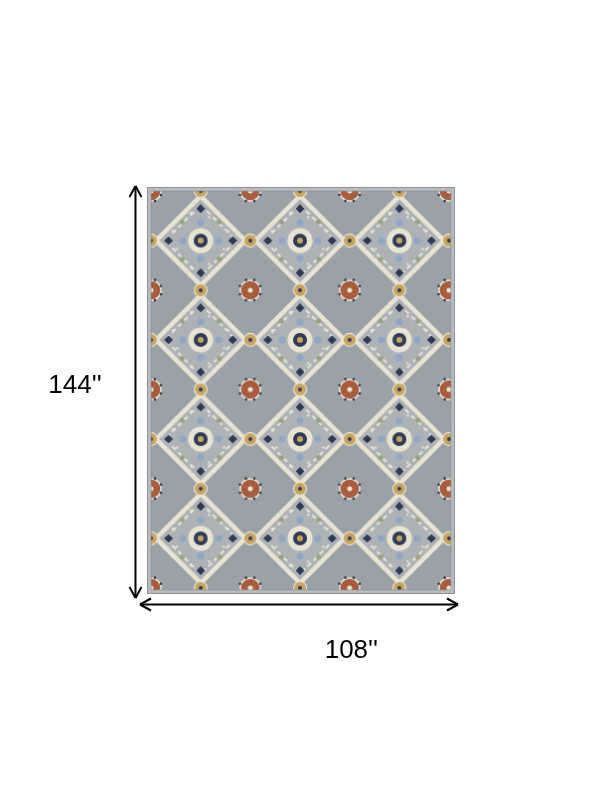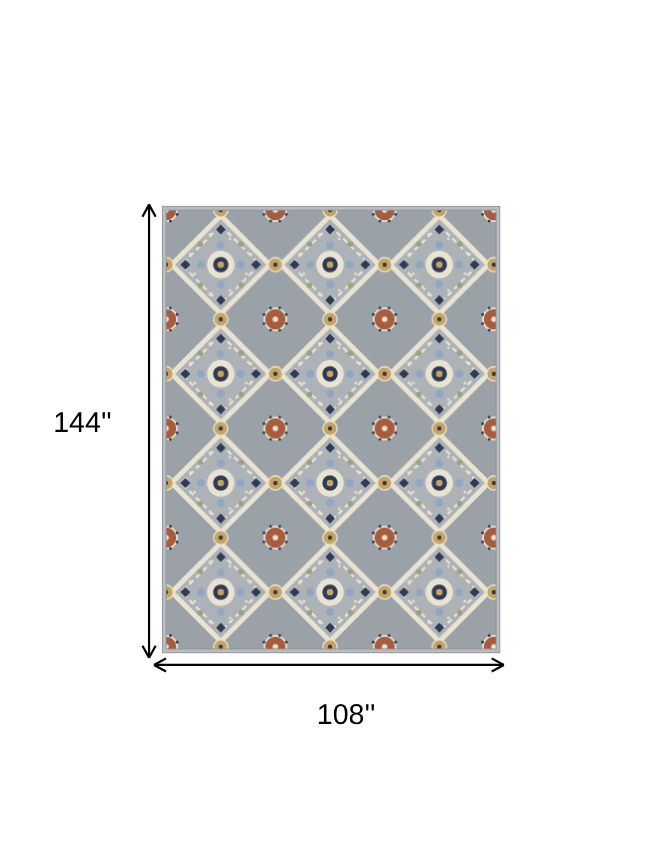--- a/index.html
+++ b/index.html
@@ -26,21 +26,21 @@
     pointer-events: none;
   }
   .dim-label {
     position: absolute;
     color: var(--label_text, #000);
     font-size: 26px;
     line-height: 1;
     white-space: nowrap;
   }
   .height-label { left: 30px;  top: 371px; width: 90px; text-align: center; }
-  .width-label  { left: 288px; top: 636px; width: 90px; text-align: left; }
+  .width-label  { left: 288px; top: 636px; width: 90px; text-align: right; }
 </style>
 </head>
 <body>
 
 <div class="canvas">
 
   <div class="rug">
     <svg viewBox="0 0 308 407" preserveAspectRatio="none">
       <defs>
         <pattern id="rugpat" patternUnits="userSpaceOnUse" width="99.34" height="99.25" patternTransform="translate(4,4)">

